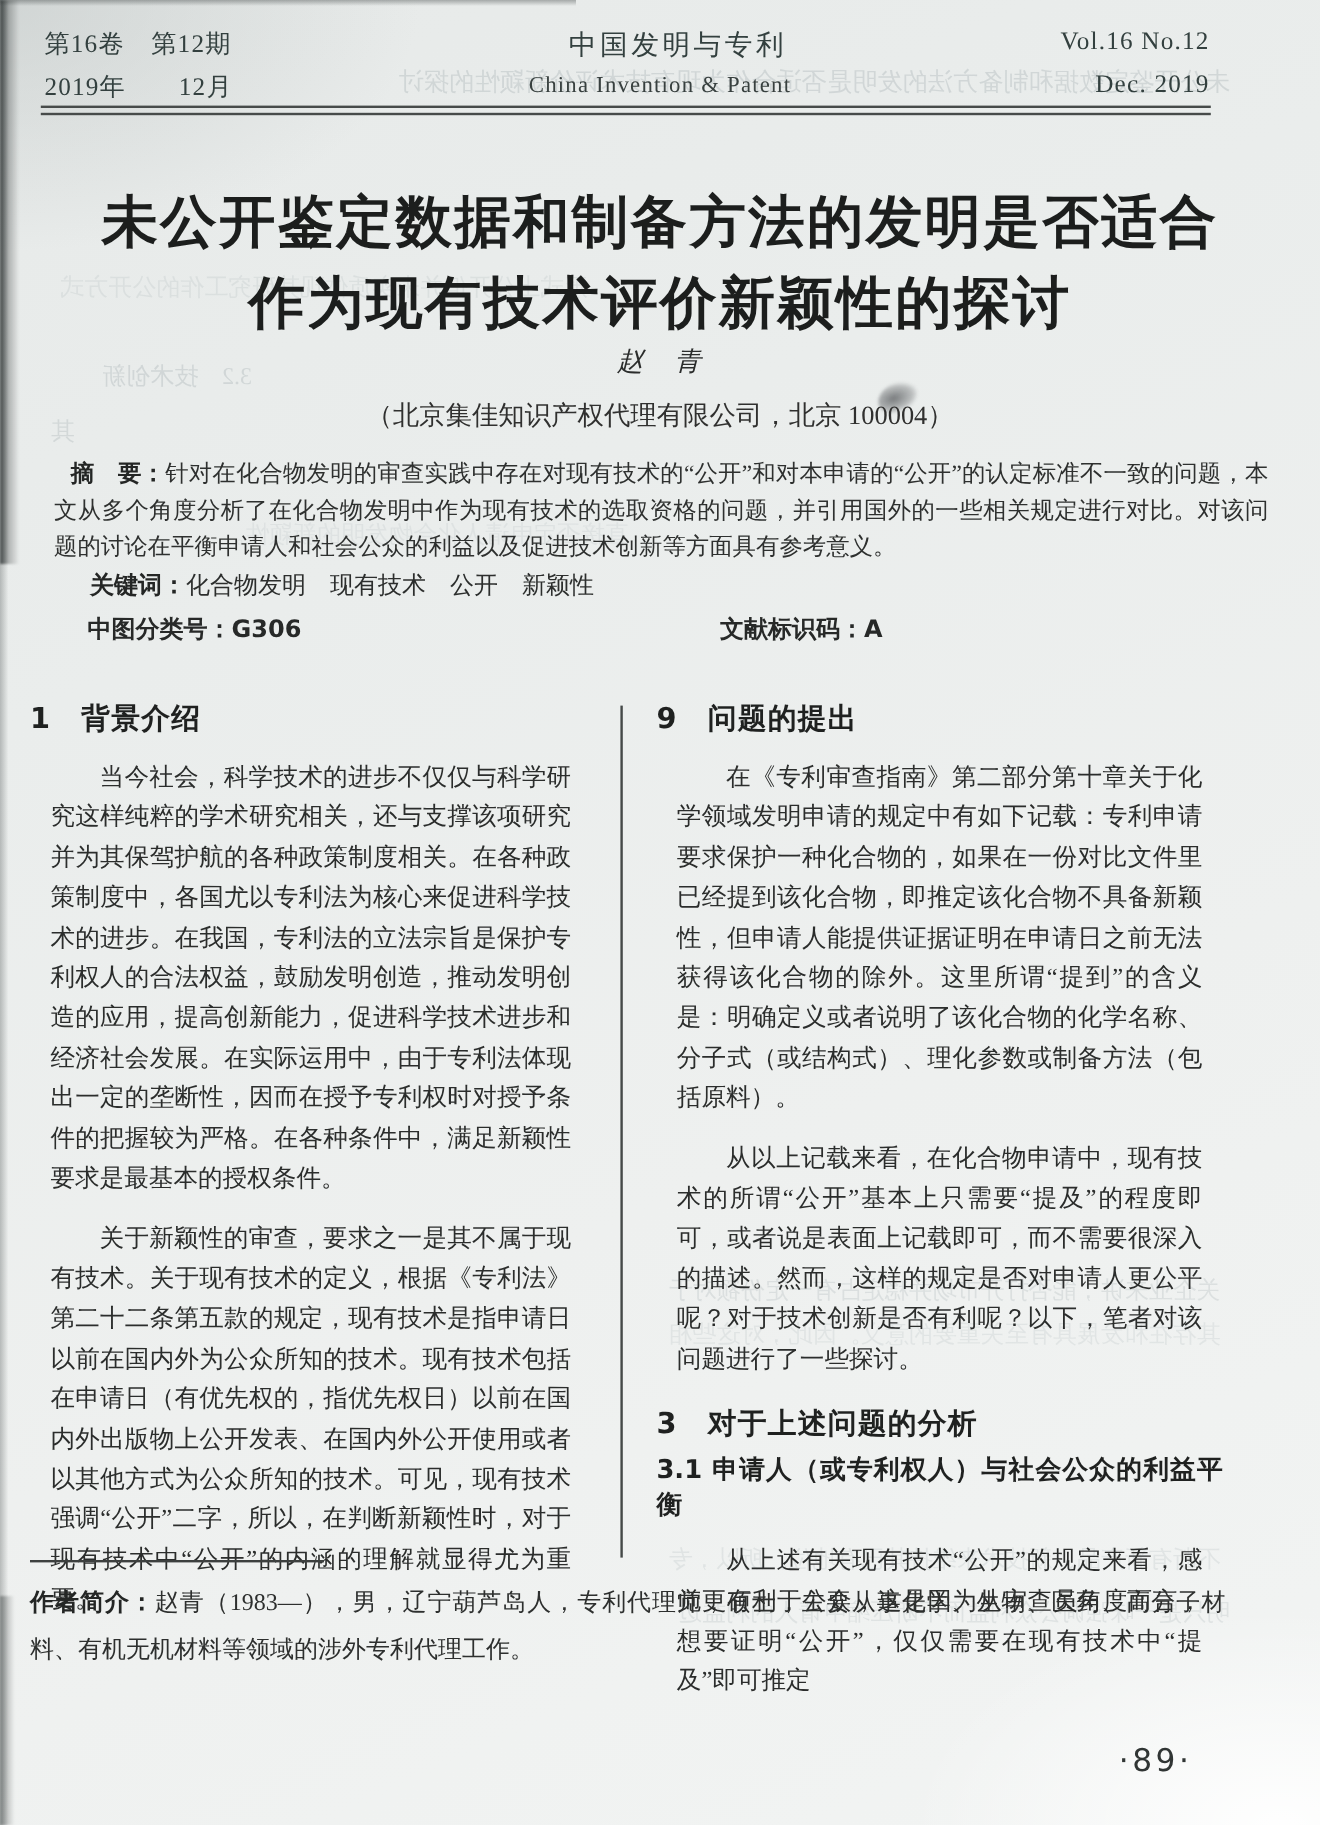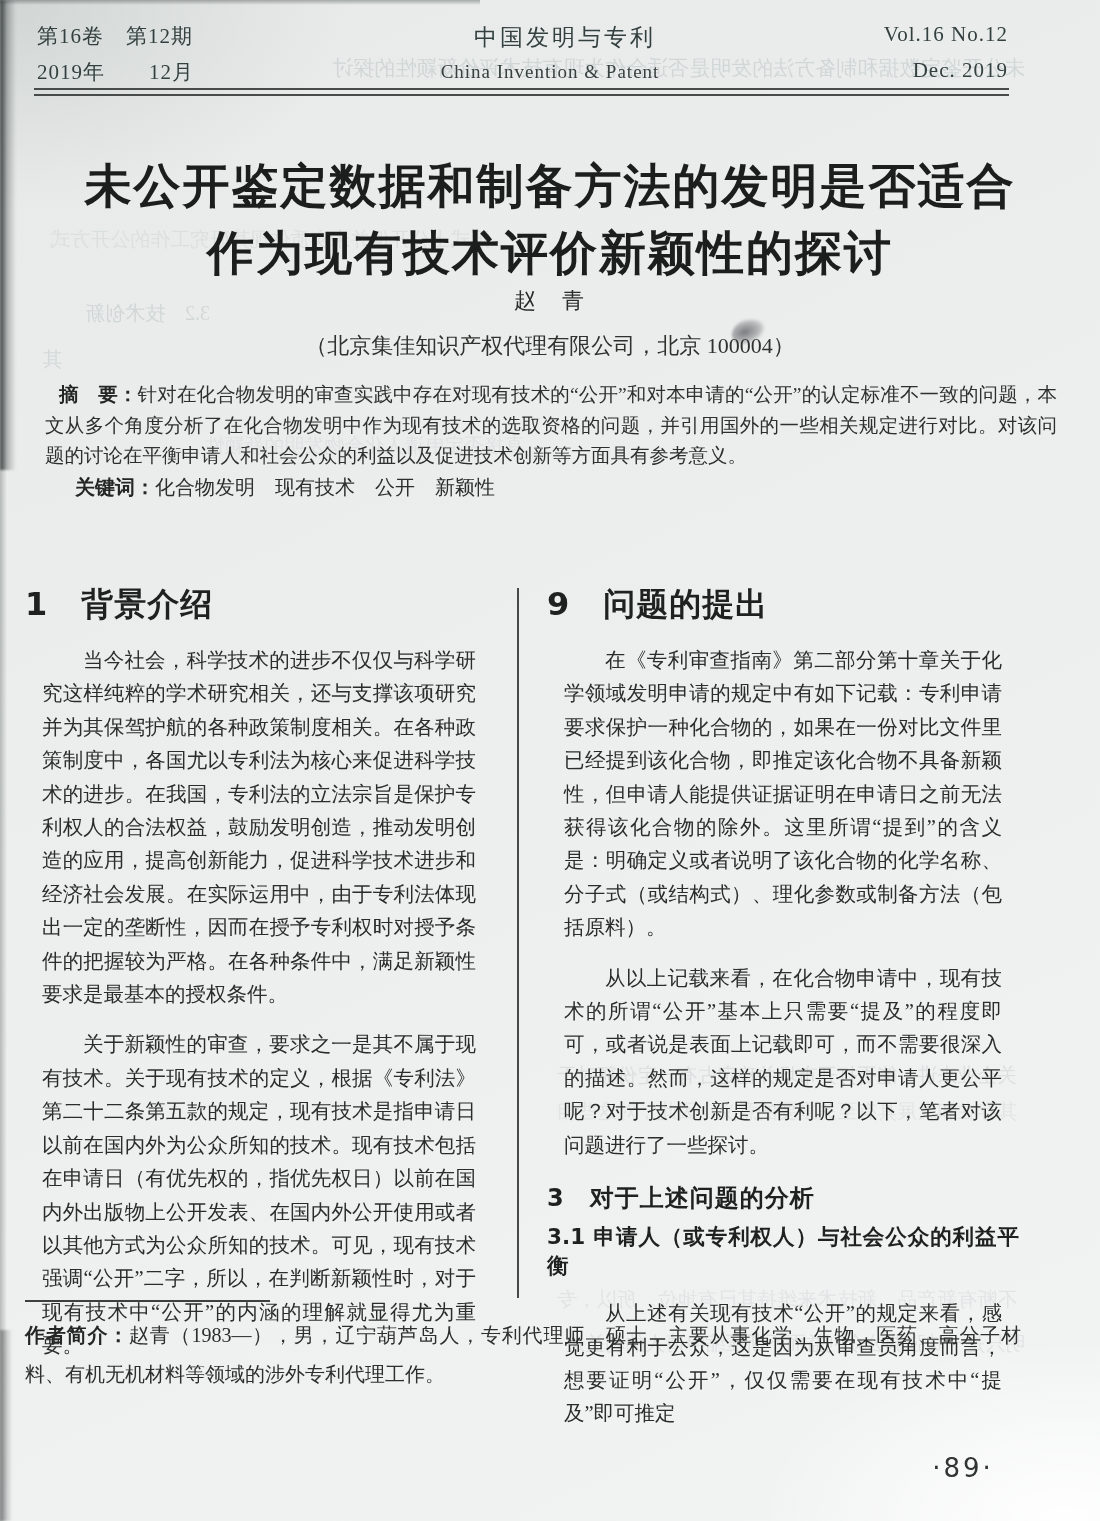--- a/index.html
+++ b/index.html
@@ -37,38 +37,38 @@
 
   
   .hdr { font-size:21px; color:#33403f; letter-spacing:1px; }
   .hdr-en { font-size:19px; letter-spacing:1px; color:#38403f; }
   .rule-double { left:34px; top:88px; width:975px; height:4px;
     border-top:2px solid #474b4a; border-bottom:2px solid #474b4a; }
 
   
   .title { left:30px; top:120px; width:1040px; text-align:center;
     font-size:47px; font-weight:700; line-height:67px; letter-spacing:2px; color:#1c1e1d;margin-top:32px; }
-  .author { left:0; top:286px; width:1100px; text-align:center; font-size:22px; color:#2b2d2c; letter-spacing:2px; }
+  .author { left:0; top:286px; width:1100px; text-align:center; font-size:22px; color:#2b2d2c; letter-spacing:2px;font-style:italic; }
   .affil  { left:0; top:331px; width:1100px; text-align:center; font-size:22px; color:#30302f; }
 
   
   .abstract { left:45px; top:380px; width:1012px; font-size:19.5px; line-height:30.5px;
     text-align:justify; text-indent:14px; color:#2e302f; }
   .kw { left:75px; top:474px; width:960px; font-size:20px; color:#2c2e2d; }
   .clc { left:73px; top:511px; width:960px; font-size:20px; font-weight:700; color:#272928; }
   .clc .doc-code { position:absolute; left:527px; top:0; }
   .lbl { font-family:"DejaVu Sans","Liberation Sans",sans-serif; font-weight:700; color:#242625; }
 
   
   .col { text-align:justify; }
   .col-left  { left:25px;  top:583px; width:468px; }
   .col-right { left:547px; top:583px; width:472px; }
   .divider { left:517px; top:588px; width:2px; height:710px; background:#454948; }
   .col h2 { font-family:"DejaVu Sans","Liberation Sans",sans-serif;
-    font-size:32px; font-weight:700; color:#1f2120; margin:0 0 12px 0; letter-spacing:1px; }
+    font-size:24px; font-weight:700; color:#1f2120; margin:0 0 12px 0; letter-spacing:1px; }
   .col h3 { font-family:"DejaVu Sans","Liberation Sans",sans-serif;
     font-size:24px; font-weight:700; color:#1f2120; margin:20px 0 8px 0; letter-spacing:1px; }
   .col h4 { font-family:"DejaVu Sans","Liberation Sans",sans-serif;
     font-size:21.5px; font-weight:700; color:#1f2120; margin:0 0 8px 0; }
   .col p { margin:17px; font-size:20.5px; line-height:33.4px; text-indent:2em; color:#2b2d2c; }
 
   
   .foot-rule { left:25px; top:1300px; width:245px; height:2px; background:#3d403f; }
   .bio { left:25px; top:1316px; width:996px; font-size:20px; line-height:39px;
     text-align:justify; color:#2d2f2e; }
@@ -110,20 +110,24 @@
   </div>
   <div class="abs content author">赵　青</div>
   <div class="abs content affil">（北京集佳知识产权代理有限公司，北京 100004）</div>
 
   <div class="abs content abstract">
     <span class="lbl">摘　要：</span><span>针对在化合物发明的审查实践中存在对现有技术的“公开”和对本申请的“公开”的认定标准不一致的问题，本文从多个角度分析了在化合物发明中作为现有技术的选取资格的问题，并引用国外的一些相关规定进行对比。对该问题的讨论在平衡申请人和社会公众的利益以及促进技术创新等方面具有参考意义。</span>
   </div>
   <div class="abs content kw">
     <span class="lbl">关键词：</span><span>化合物发明　现有技术　公开　新颖性</span>
   </div>
+  <div class="abs content clc sans">
+    <span>中图分类号：G306</span>
+    <span class="doc-code">文献标识码：A</span>
+  </div>
 
   <div class="abs content divider"></div>
 
   <div class="abs content col col-left">
     <h2>1　背景介绍</h2>
     <p>当今社会，科学技术的进步不仅仅与科学研究这样纯粹的学术研究相关，还与支撑该项研究并为其保驾护航的各种政策制度相关。在各种政策制度中，各国尤以专利法为核心来促进科学技术的进步。在我国，专利法的立法宗旨是保护专利权人的合法权益，鼓励发明创造，推动发明创造的应用，提高创新能力，促进科学技术进步和经济社会发展。在实际运用中，由于专利法体现出一定的垄断性，因而在授予专利权时对授予条件的把握较为严格。在各种条件中，满足新颖性要求是最基本的授权条件。</p>
     <p>关于新颖性的审查，要求之一是其不属于现有技术。关于现有技术的定义，根据《专利法》第二十二条第五款的规定，现有技术是指申请日以前在国内外为公众所知的技术。现有技术包括在申请日（有优先权的，指优先权日）以前在国内外出版物上公开发表、在国内外公开使用或者以其他方式为公众所知的技术。可见，现有技术强调“公开”二字，所以，在判断新颖性时，对于现有技术中“公开”的内涵的理解就显得尤为重要。</p>
   </div>
 
   <div class="abs content col col-right">

